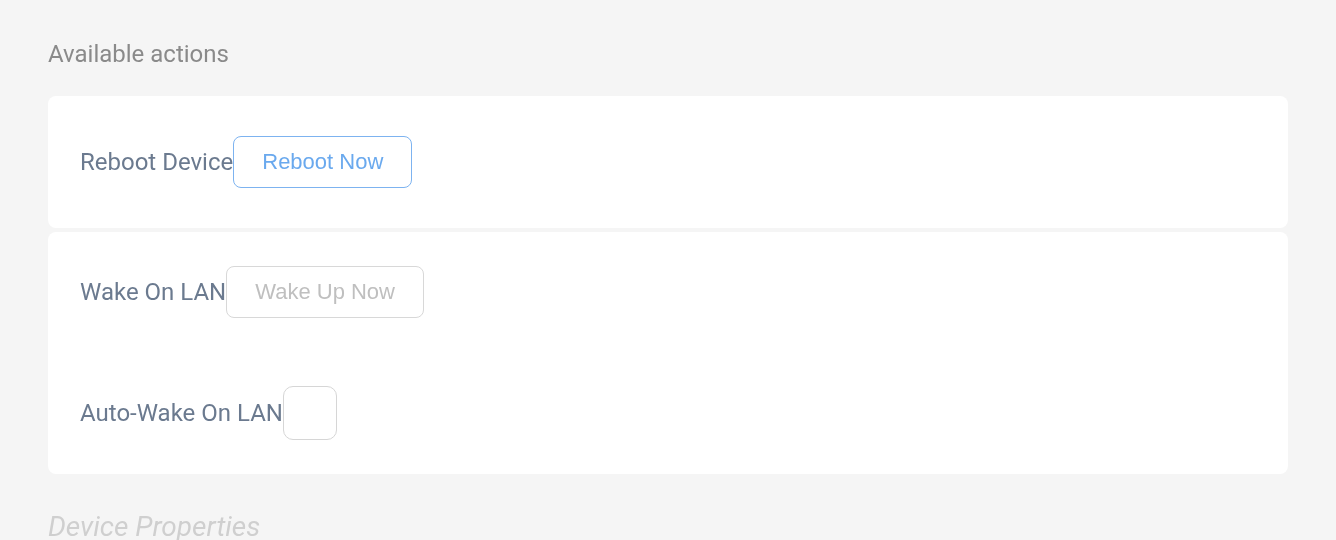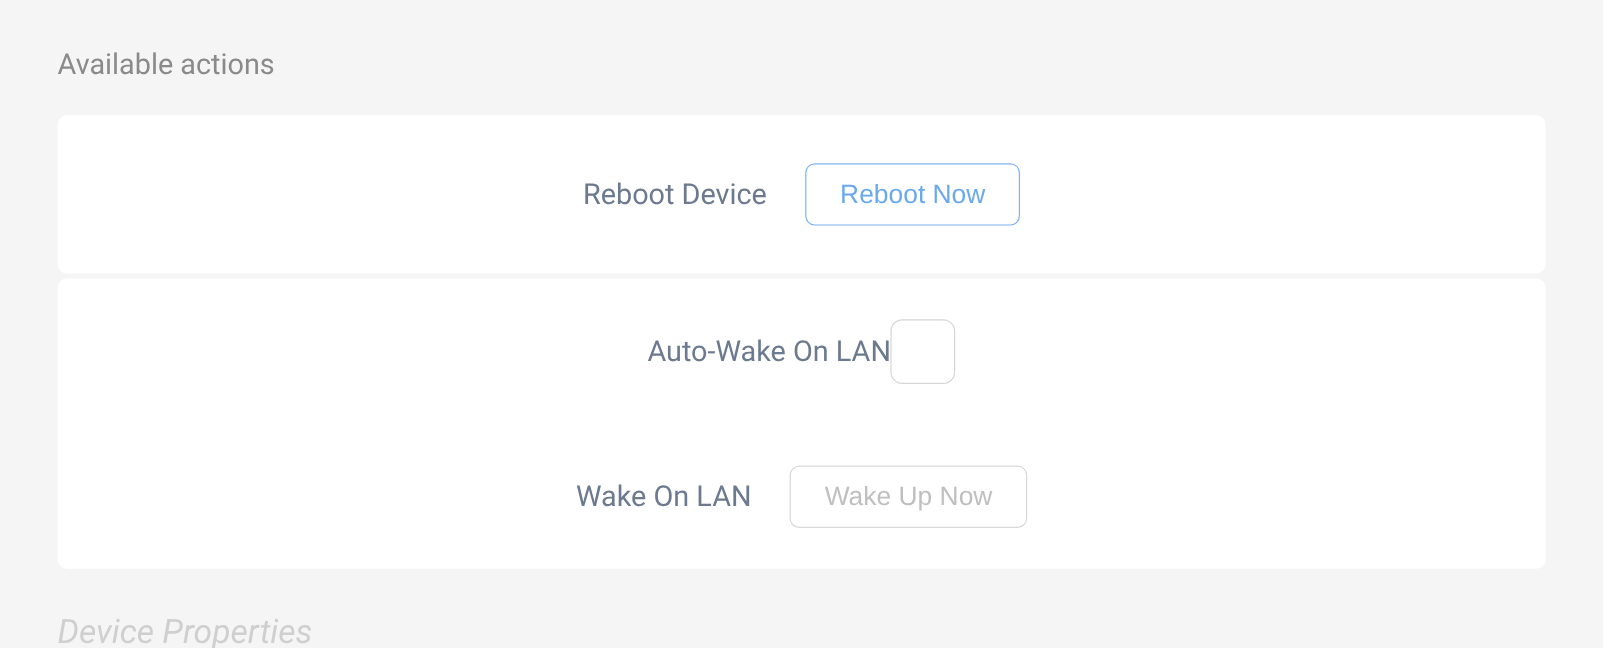--- a/index.html
+++ b/index.html
@@ -25,37 +25,36 @@
       margin-bottom: 28px;
     }
     .card {
       background: #ffffff;
       border-radius: 8px;
       margin-bottom: 4px;
     }
     .action-row {
       display: flex;
       align-items: center;
-      justify-content: center;
+      justify-content: flex-start;
       padding: 40px 32px;
     }
     .action-label {
       font-size: 24px;
       color: #6b7a8f;
       font-weight: 400;
     }
     .btn {
       border-radius: 8px;
       font-size: 22px;
       font-weight: 400;
       padding: 14px 28px;
       background: #ffffff;
       cursor: pointer;
       line-height: 1;
-      margin-left: 32px;
     }
     .btn-primary {
       border: 1.5px solid #7db3f0;
       color: #6aa9ee;
     }
     .btn-disabled {
       border: 1px solid #d8d8d8;
       color: #bfbfbf;
       cursor: default;
     }
@@ -87,23 +86,23 @@
 
   <div class="card">
     <div class="action-row">
       <span class="action-label">Reboot Device</span>
       <button class="btn btn-primary">Reboot Now</button>
     </div>
   </div>
 
   <div class="card second-card">
     <div class="action-row">
+      <span class="action-label">Wake On LAN</span>
+      <button class="btn btn-disabled">Wake Up Now</button>
+    </div>
+    <div class="action-row">
       <span class="action-label">Auto-Wake On LAN</span>
       <div class="checkbox-box" role="checkbox" aria-checked="false"></div>
-    </div>
-    <div class="action-row">
-      <span class="action-label">Wake On LAN</span>
-      <button class="btn btn-disabled">Wake Up Now</button>
     </div>
   </div>
 
   <h2 class="next-section-title">Device Properties</h2>
 </div>
 
 </body></html>

